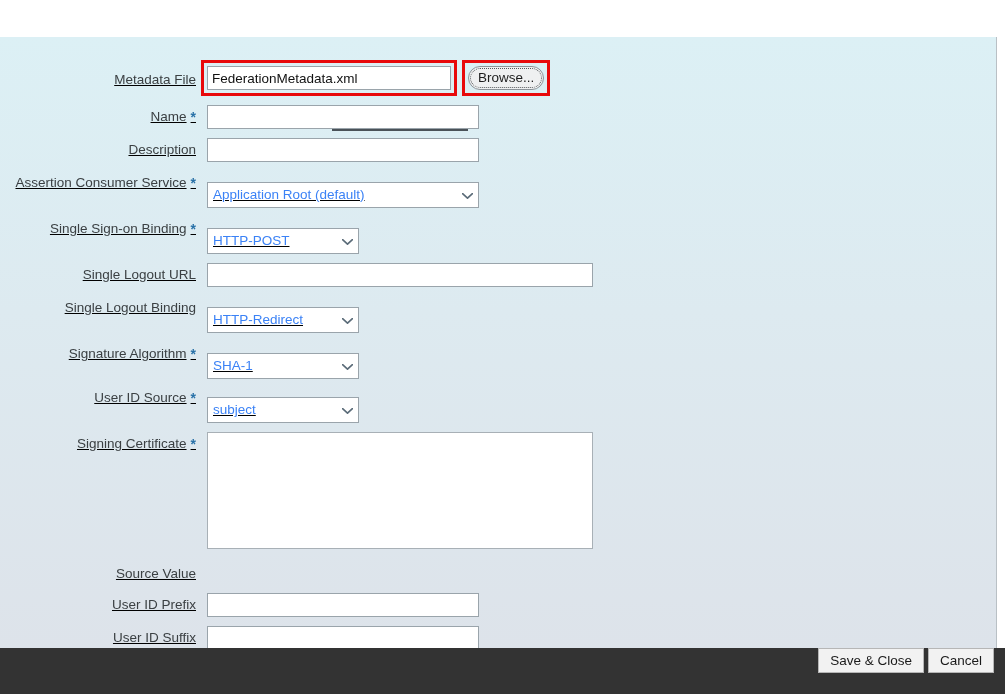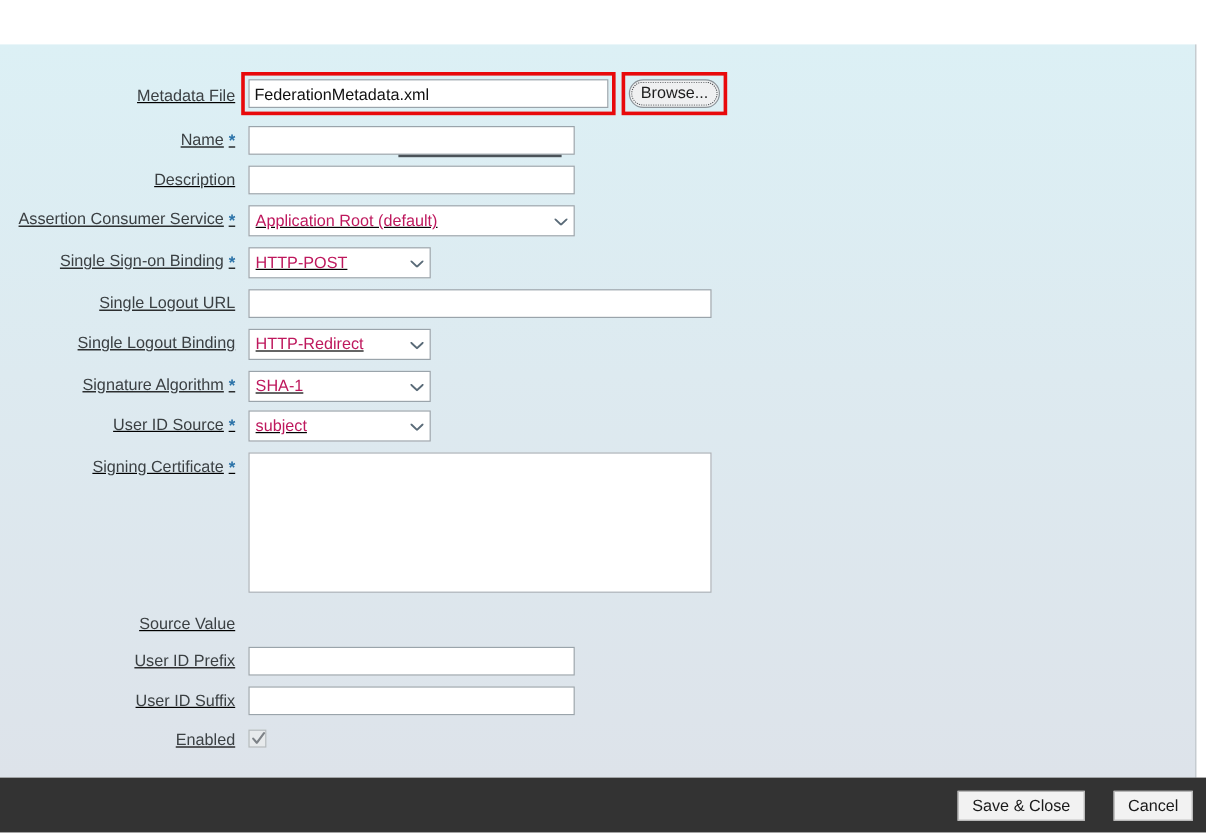--- a/index.html
+++ b/index.html
@@ -103,38 +103,39 @@
     height: 24px;
     border: 1px solid #9aa4ab;
     background: #ffffff;
     font-family: "Liberation Sans", sans-serif;
     font-size: 13.5px;
     color: #111;
     padding: 0 4px;
     outline: none;
     border-radius: 0;
   }
-  .txt.w-meta   { width: 300px; }
+  .txt.w-meta   { width: 244px; }
   .txt.w-mid    { width: 272px; }
   .txt.w-wide   { width: 386px; }
 
   .sel {
     box-sizing: border-box;
     height: 26px;
     border: 1px solid #9aa4ab;
     background: #ffffff;
     font-family: "Liberation Sans", sans-serif;
     font-size: 13.5px;
-    color: #be185d;
+    color: #3b82f6;
     padding: 0 22px 0 5px;
     line-height: 24px;
     position: relative;
     cursor: pointer;
     white-space: nowrap;
     overflow: hidden;
+    margin-top: 11px;
   }
   .sel.w-acs { width: 272px; }
   .sel.w-sm  { width: 152px; }
   .caret {
     position: absolute;
     right: 7px;
     top: 50%;
     margin-top: -2px;
     width: 9px; height: 5px;
     pointer-events: none;
@@ -216,24 +217,24 @@
 
   
   .footer {
     position: absolute;
     left: 0; top: 648px;
     width: 1005px;
     height: 46px;
     background: #333333;
     box-sizing: border-box;
     display: flex;
-    align-items: center;
+    align-items: flex-start;
     justify-content: flex-end;
     padding-right: 11px;
-    gap: 24px;
+    gap: 4px;
   }
   .fbtn {
     box-sizing: border-box;
     height: 25px;
     padding: 0 11px;
     background: #f2f2f2;
     border: 1px solid #b6b6b6;
     font-family: "Liberation Sans", sans-serif;
     font-size: 13.5px;
     color: #1a1a1a;

